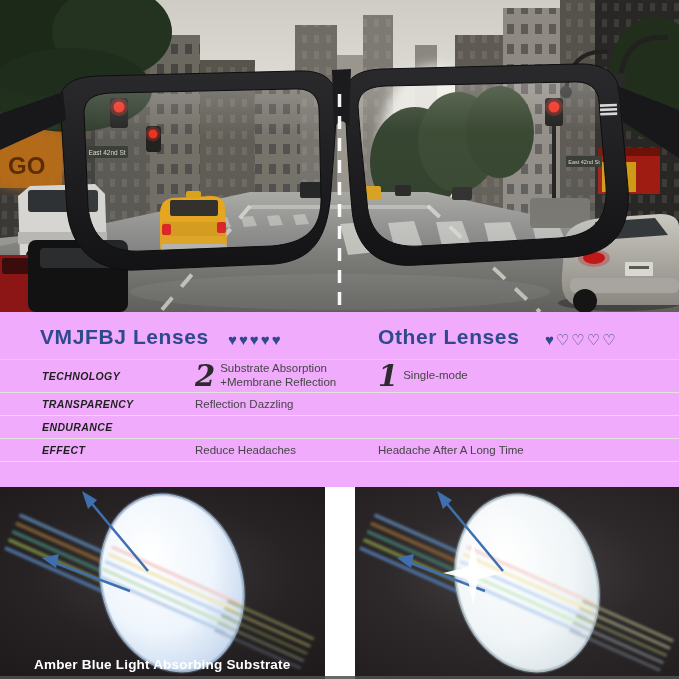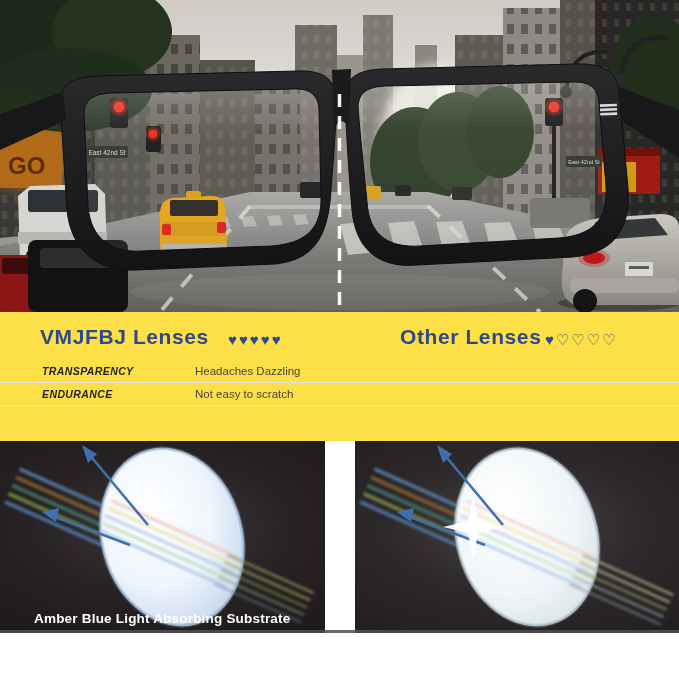--- a/index.html
+++ b/index.html
@@ -2,24 +2,24 @@
 <html><head>
 <meta charset="utf-8">
 <style>
   html,body{margin:0;padding:0;background:#ffffff;}
   .stage{position:relative;width:679px;height:679px;overflow:hidden;
          font-family:"Liberation Sans",sans-serif;background:#fff;}
   
   .photo{position:relative;width:679px;height:312px;overflow:hidden;background:#a16207;}
   .photo svg{display:block;}
   
-  .cmp{position:relative;width:679px;height:129px;background:#fde047;}
+  .cmp{position:relative;width:679px;height:175px;background:#f0abfc;}
   .cmp-header{position:relative;height:47px;border-bottom:1px solid #d9d5d2;}
   .cmp-title{position:absolute;top:13px;font-size:21px;font-weight:bold;color:#2f4a8c;letter-spacing:.6px;}
-  .t-left{left:40px;} .t-right{left:400px;}
+  .t-left{left:40px;} .t-right{left:378px;}
   .hearts{position:absolute;top:19px;font-size:15px;color:#2f4a8c;letter-spacing:2px;}
   .h-left{left:228px;} .h-right{left:545px;}
   .cmp-row{display:flex;align-items:center;border-bottom:1px solid #e4e1de;padding-left:42px;box-sizing:border-box;}
   .row-tall{height:33px;} .row-std{height:23px;}
   .cell-label{width:153px;font-size:10.5px;font-weight:bold;font-style:italic;color:#1f1f1f;letter-spacing:.4px;}
   .cell-left{width:183px;font-size:11.5px;color:#454545;white-space:nowrap;}
   .cell-right{flex:1;font-size:11.5px;color:#454545;white-space:nowrap;}
   .bignum{font-family:"DejaVu Serif",serif;font-style:italic;font-weight:bold;font-size:29px;
           line-height:.9;color:#2b2b2b;display:inline-block;vertical-align:middle;margin-right:5px;}
   .twoline{display:inline-block;vertical-align:middle;line-height:1.18;}
@@ -252,31 +252,44 @@
   </div>
 
   <div class="cmp">
     <div class="cmp-header">
       <span class="cmp-title t-left">VMJFBJ Lenses</span>
       <span class="hearts h-left">♥♥♥♥♥</span>
       <span class="cmp-title t-right">Other Lenses</span>
       <span class="hearts h-right">♥♡♡♡♡</span>
     </div>
 
+    <div class="cmp-row row-tall">
+      <span class="cell-label">TECHNOLOGY</span>
+      <span class="cell-left">
+        <span class="bignum">2</span><span class="twoline"><span>Substrate Absorption</span><span>+Membrane Reflection</span></span>
+      </span>
+      <span class="cell-right">
+        <span class="bignum">1</span><span class="twoline"><span>Single-mode</span><span></span></span>
+      </span>
+    </div>
 
     <div class="cmp-row row-std">
       <span class="cell-label">TRANSPARENCY</span>
-      <span class="cell-right">Headaches Dazzling</span>
+      <span class="cell-right">Reflection Dazzling</span>
     </div>
 
     <div class="cmp-row row-std">
       <span class="cell-label">ENDURANCE</span>
-      <span class="cell-left">Not easy to scratch</span>
-    </div>
-
+    </div>
+
+    <div class="cmp-row row-std">
+      <span class="cell-label">EFFECT</span>
+      <span class="cell-left">Reduce Headaches</span>
+      <span class="cell-right">Headache After A Long Time</span>
+    </div>
   </div>
 
   <div class="bottom">
 
     <div class="panel panel-a">
       <svg width="339" height="192" viewBox="0 0 339 192">
         <defs>
           <radialGradient id="gLensA" cx="40%" cy="32%" r="80%">
             <stop offset="0" stop-color="#ffffff"></stop>
               <stop offset=".55" stop-color="#eef5fc"></stop>

